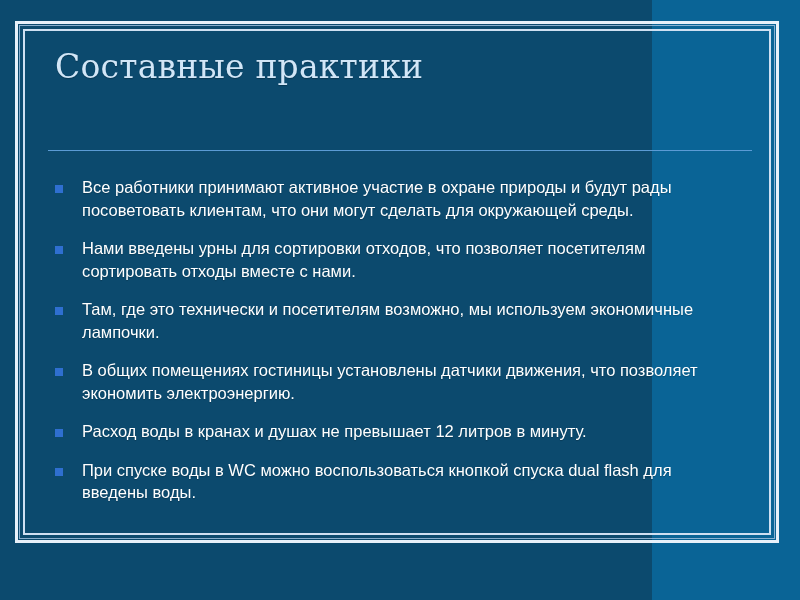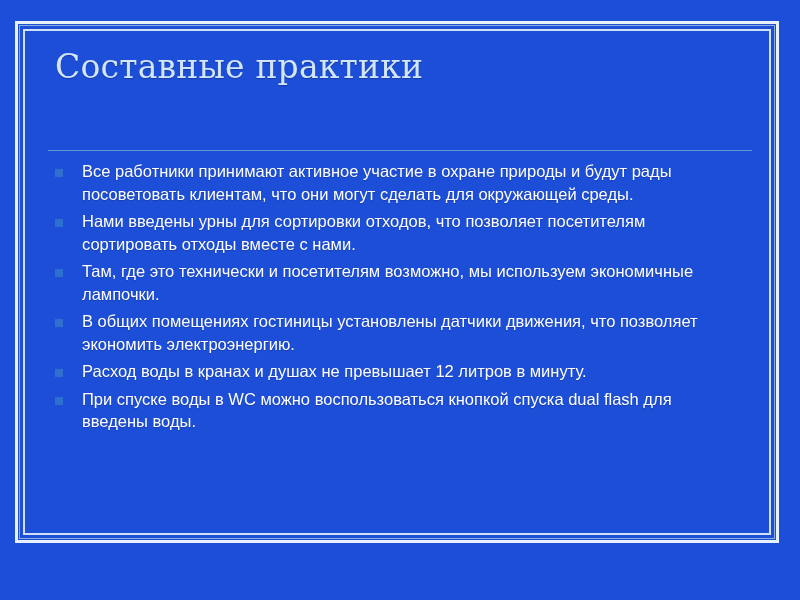--- a/index.html
+++ b/index.html
@@ -11,23 +11,23 @@
     width: 800px;
     height: 600px;
     overflow: hidden;
     background: #0a6496;
     font-family: "Liberation Sans", sans-serif;
     -webkit-font-smoothing: antialiased;
   }
 
   .slide {
     position: relative;
-    width: 800px;
+    width: 652px;
     height: 600px;
-    background: #1d4ed8;
+    background: #0c4a6e;
     box-sizing: border-box;
   }
 
   
   .frame-outer {
     position: absolute;
     left: 15px;
     top: 21px;
     width: 764px;
     height: 522px;
@@ -107,20 +107,21 @@
     display: block;
   }
   .bullet-text {
     display: block;
     font-family: "Liberation Sans", sans-serif;
     font-size: 16.5px;
     line-height: 22.5px;
     color: #ffffff;
     max-width: 650px;
     text-shadow: 0 1px 1px rgba(0,0,0,0.20);
+    margin-top: 16px;
   }
 </style>
 </head>
 <body>
 
 <div class="slide">
 
   <div class="frame-outer"></div>
   <div class="frame-hairline"></div>
   <div class="frame-inner"></div>

